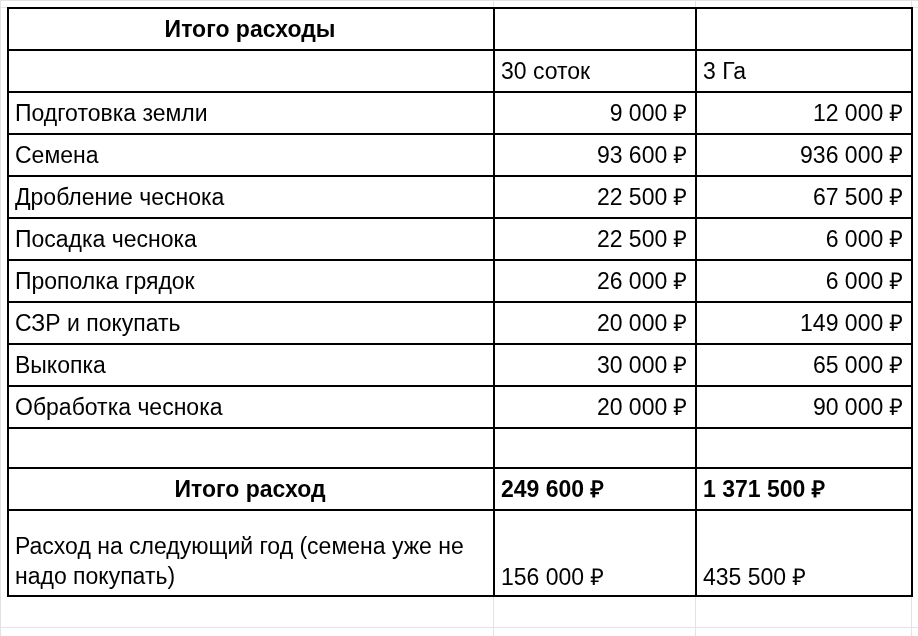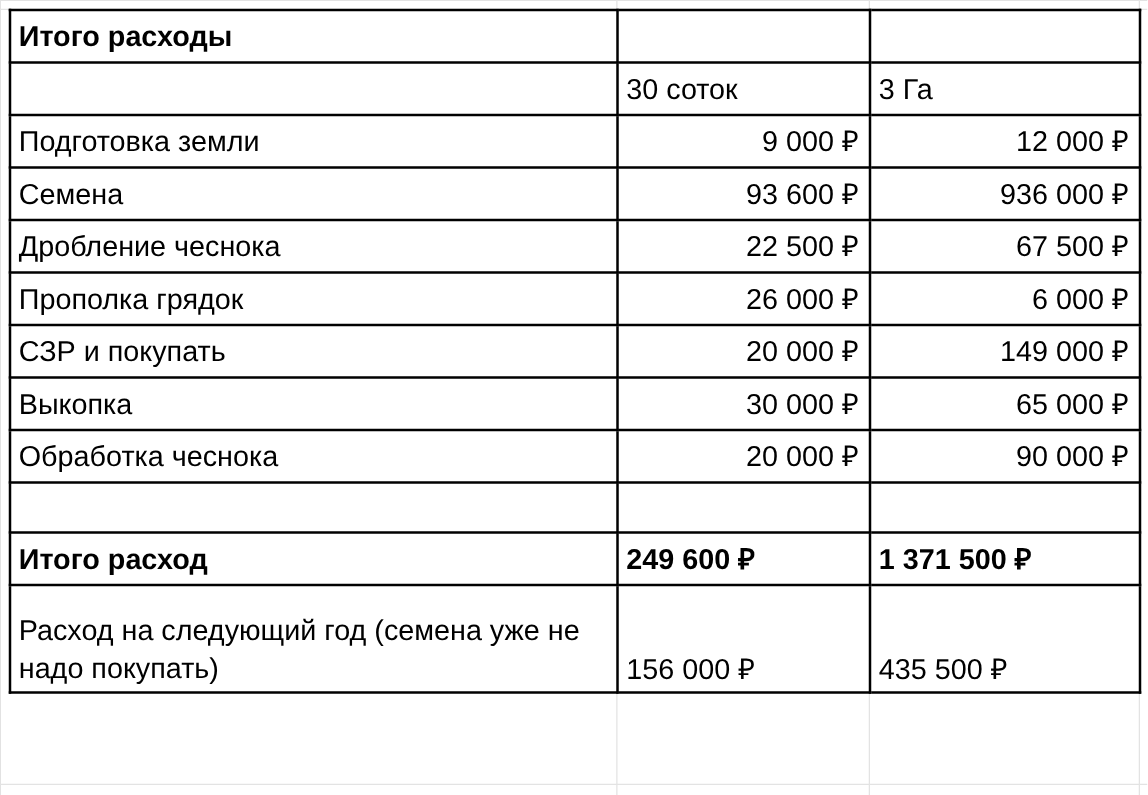--- a/index.html
+++ b/index.html
@@ -28,21 +28,21 @@
     height: 38px;
     line-height: 40px;
     white-space: nowrap;
     overflow: hidden;
     vertical-align: bottom;
   }
   col.c1 { width: 486px; }
   col.c2 { width: 202px; }
   col.c3 { width: 216px; }
   td.num { text-align: right; padding-right: 20px; }
-  td.bold { font-weight: bold; }
+  td.bold { font-weight: bold; text-align: center; }
   td.left { text-align: left; }
   tr.tall td { height: 80px; line-height: 36px; white-space: normal; }
   tr.tall td.left-label { line-height: 30px; padding-bottom: 4px; }
 </style>
 </head>
 <body>
 
 <div class="gridbg"></div>
 <div class="vline" style="left:493px"></div>
 <div class="vline" style="left:695px"></div>
@@ -76,20 +76,25 @@
       <td>Семена</td>
       <td class="num">93 600 ₽</td>
       <td class="num">936 000 ₽</td>
     </tr>
     <tr>
       <td>Дробление чеснока</td>
       <td class="num">22 500 ₽</td>
       <td class="num">67 500 ₽</td>
     </tr>
     <tr>
+      <td>Посадка чеснока</td>
+      <td class="num">22 500 ₽</td>
+      <td class="num">6 000 ₽</td>
+    </tr>
+    <tr>
       <td>Прополка грядок</td>
       <td class="num">26 000 ₽</td>
       <td class="num">6 000 ₽</td>
     </tr>
     <tr>
       <td>СЗР и покупать</td>
       <td class="num">20 000 ₽</td>
       <td class="num">149 000 ₽</td>
     </tr>
     <tr>

